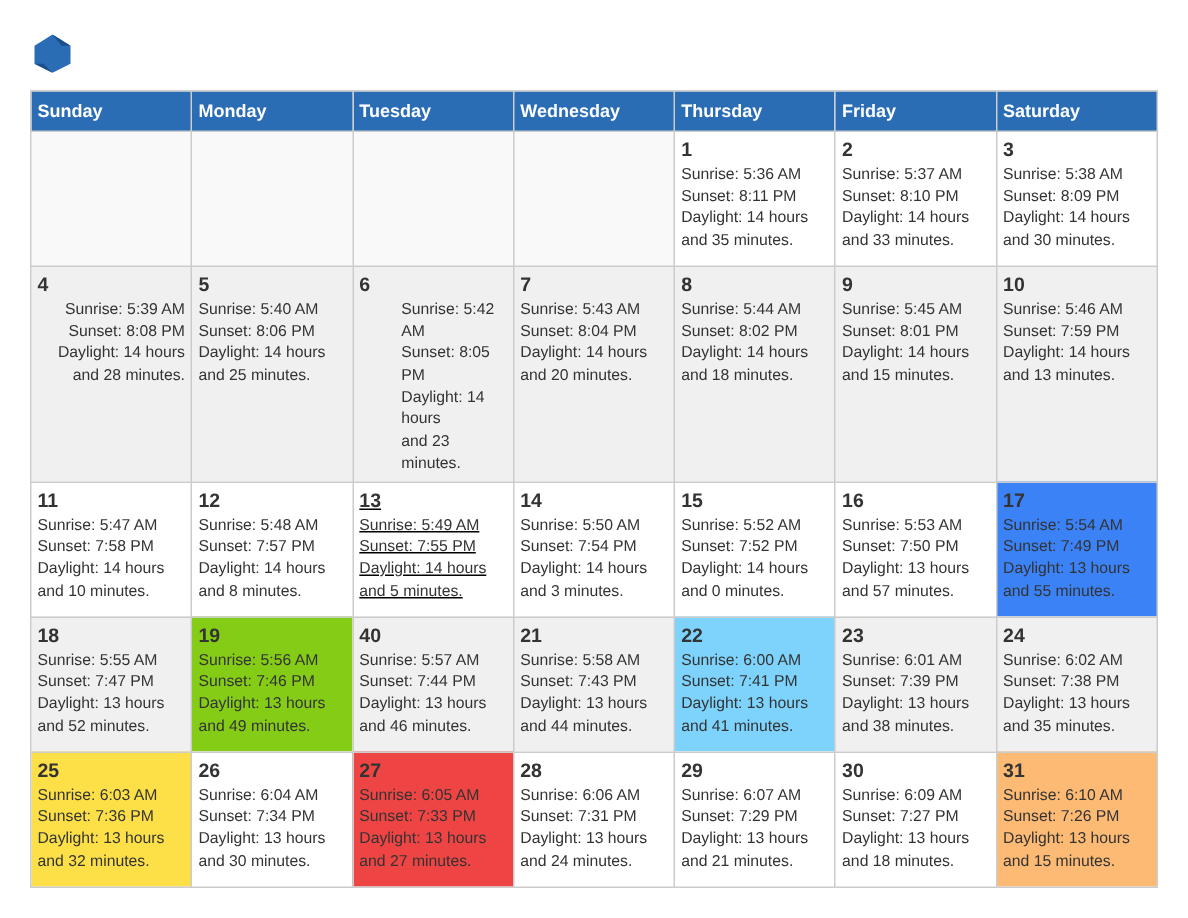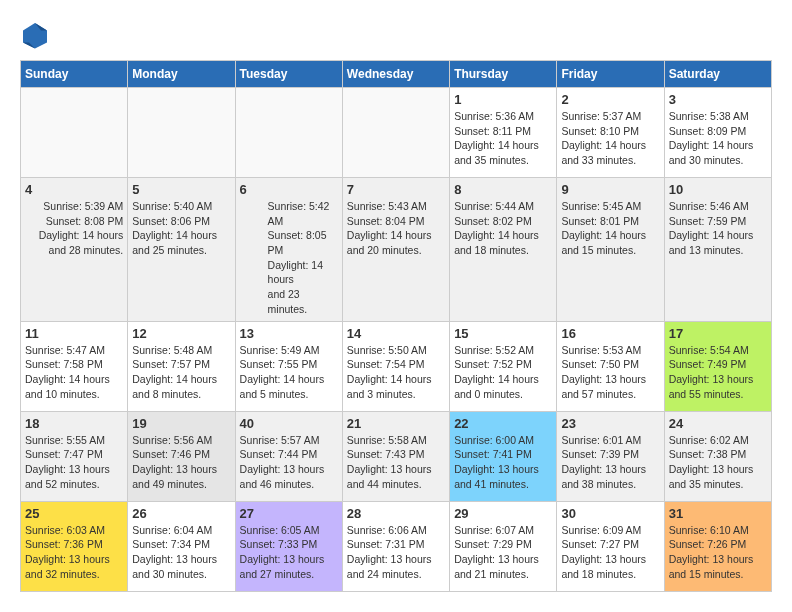--- a/index.html
+++ b/index.html
@@ -205,21 +205,21 @@
 Daylight: 14 hours
 and 10 minutes.</div>
         </td>
         <td style="background: rgb(255, 255, 255);">
           <span class="day-number">12</span>
           <div class="day-info" style="white-space: pre-line;">Sunrise: 5:48 AM
 Sunset: 7:57 PM
 Daylight: 14 hours
 and 8 minutes.</div>
         </td>
-        <td style="background: rgb(255, 255, 255);">
+        <td style="background: rgb(255, 255, 255); text-decoration: underline;">
           <span class="day-number">13</span>
           <div class="day-info" style="white-space: pre-line;">Sunrise: 5:49 AM
 Sunset: 7:55 PM
 Daylight: 14 hours
 and 5 minutes.</div>
         </td>
         <td style="background: rgb(255, 255, 255);">
           <span class="day-number">14</span>
           <div class="day-info" style="white-space: pre-line;">Sunrise: 5:50 AM
 Sunset: 7:54 PM
@@ -233,37 +233,37 @@
 Daylight: 14 hours
 and 0 minutes.</div>
         </td>
         <td style="background: rgb(255, 255, 255);">
           <span class="day-number">16</span>
           <div class="day-info" style="white-space: pre-line;">Sunrise: 5:53 AM
 Sunset: 7:50 PM
 Daylight: 13 hours
 and 57 minutes.</div>
         </td>
-        <td style="background: #bef264;">
+        <td style="background: #3b82f6;">
           <span class="day-number">17</span>
           <div class="day-info" style="white-space: pre-line;">Sunrise: 5:54 AM
 Sunset: 7:49 PM
 Daylight: 13 hours
 and 55 minutes.</div>
         </td>
       </tr>
       <tr>
         <td style="background: rgb(240, 240, 240);">
           <span class="day-number">18</span>
           <div class="day-info" style="white-space: pre-line;">Sunrise: 5:55 AM
 Sunset: 7:47 PM
 Daylight: 13 hours
 and 52 minutes.</div>
         </td>
-        <td style="background: #e5e5e5;">
+        <td style="background: #84cc16;">
           <span class="day-number">19</span>
           <div class="day-info" style="white-space: pre-line;">Sunrise: 5:56 AM
 Sunset: 7:46 PM
 Daylight: 13 hours
 and 49 minutes.</div>
         </td>
         <td style="background: rgb(240, 240, 240);">
           <span class="day-number">40</span>
           <div class="day-info" style="white-space: pre-line;">Sunrise: 5:57 AM
 Sunset: 7:44 PM
@@ -307,21 +307,21 @@
 Daylight: 13 hours
 and 32 minutes.</div>
         </td>
         <td style="background: rgb(255, 255, 255);">
           <span class="day-number">26</span>
           <div class="day-info" style="white-space: pre-line;">Sunrise: 6:04 AM
 Sunset: 7:34 PM
 Daylight: 13 hours
 and 30 minutes.</div>
         </td>
-        <td style="background: #c4b5fd;">
+        <td style="background: #ef4444;">
           <span class="day-number">27</span>
           <div class="day-info" style="white-space: pre-line;">Sunrise: 6:05 AM
 Sunset: 7:33 PM
 Daylight: 13 hours
 and 27 minutes.</div>
         </td>
         <td style="background: rgb(255, 255, 255);">
           <span class="day-number">28</span>
           <div class="day-info" style="white-space: pre-line;">Sunrise: 6:06 AM
 Sunset: 7:31 PM

